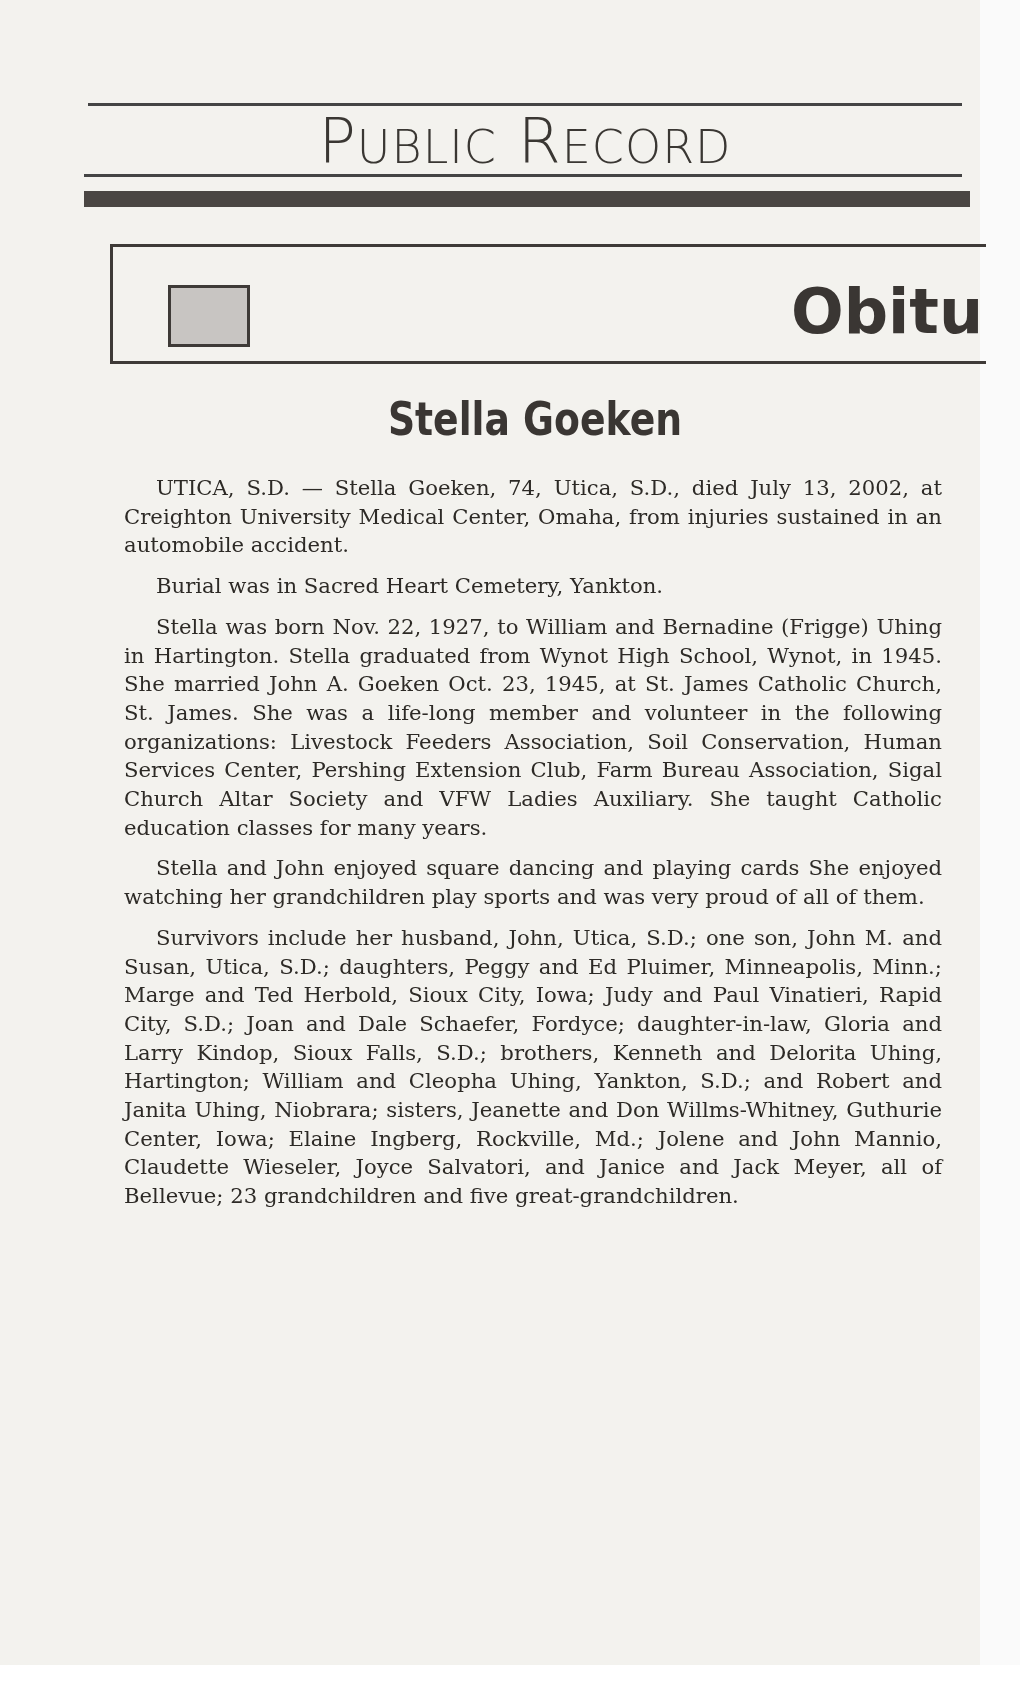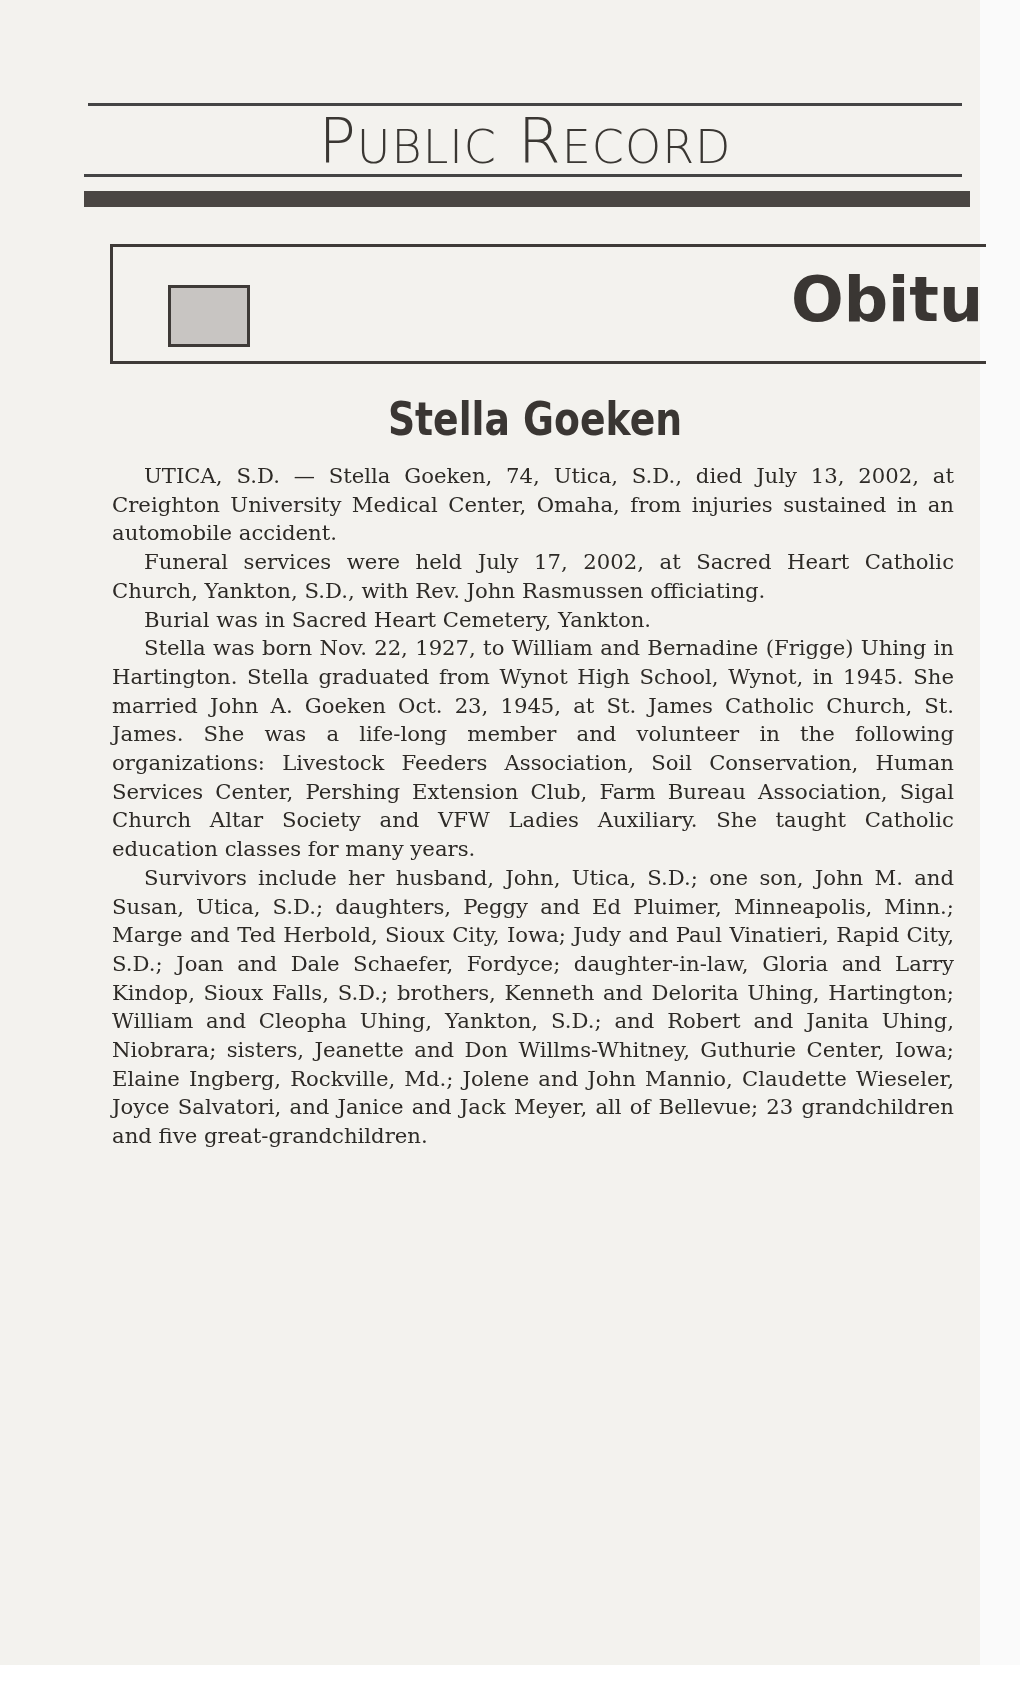--- a/index.html
+++ b/index.html
@@ -6,24 +6,24 @@
   body { width:1020px; height:1690px; background:#f3f2ee; position:relative; overflow:hidden; font-family:"DejaVu Serif", serif; color:#2d2a26; }
   .right-edge { position:absolute; left:980px; top:0; width:40px; height:1690px; background:#fafafa; }
   .bottom-edge { position:absolute; left:0; top:1665px; width:1020px; height:25px; background:#fff; }
   .rule-top { position:absolute; left:88px; top:103px; width:874px; height:3px; background:#444; }
   .masthead { position:absolute; left:88px; top:104px; width:874px; height:86px; text-align:center; font-family:"DejaVu Sans", sans-serif; font-size:62px; line-height:76px; color:#3a3733; font-weight:300; letter-spacing:1px; }
   .masthead .sc { font-size:46px; }
   .rule-mid { position:absolute; left:84px; top:174px; width:878px; height:3px; background:#444; }
   .rule-thick { position:absolute; left:84px; top:191px; width:886px; height:16px; background:#4a4643; }
   .banner { position:absolute; left:110px; top:244px; width:876px; height:120px; border:3px solid #3e3a37; border-right:none; box-sizing:border-box; }
   .banner-sq { position:absolute; left:55px; top:38px; width:76px; height:56px; background:#c8c5c2; border:3px solid #3e3a37; }
-  .banner-title { position:absolute; left:678px; top:16px; font-family:"DejaVu Sans", sans-serif; font-weight:bold; font-size:62px; color:#3a3633; white-space:nowrap; overflow:hidden; width:200px; }
+  .banner-title { position:absolute; left:678px; top:28px; font-family:"DejaVu Sans", sans-serif; font-weight:bold; font-size:62px; color:#3a3633; white-space:nowrap; overflow:hidden; width:200px; }
   .headline { position:absolute; left:110px; top:392px; width:850px; text-align:center; font-family:"DejaVu Sans", sans-serif; font-weight:bold; font-size:46px; color:#3a3633; transform:scaleX(0.82); }
   .body { position:absolute; left:112px; top:462px; width:842px; font-size:21.2px; line-height:28.7px; text-align:justify; }
-  .body p { margin:0; text-indent:32px; }
+  .body p { margin:12px; text-indent:32px; }
 </style>
 </head>
 <body>
 
 <div class="right-edge"></div>
 <div class="bottom-edge"></div>
 
 <div class="rule-top"></div>
 <div class="masthead"><span>P</span><span class="sc">UBLIC</span> <span>R</span><span class="sc">ECORD</span></div>
 <div class="rule-mid"></div>
@@ -31,17 +31,17 @@
 
 <div class="banner">
   <div class="banner-sq"></div>
   <div class="banner-title">Obitu</div>
 </div>
 
 <div class="headline">Stella Goeken</div>
 
 <div class="body">
   <p>UTICA, S.D. — Stella Goeken, 74, Utica, S.D., died July 13, 2002, at Creighton University Medical Center, Omaha, from injuries sustained in an automobile accident.</p>
-  <p>Funeral services were held July 17, 2002, at Sacred Heart Catholic Church, Yankton, S.D., with Rev. John Rasmussen officiating.</p>
   <p>Burial was in Sacred Heart Cemetery, Yankton.</p>
   <p>Stella was born Nov. 22, 1927, to William and Bernadine (Frigge) Uhing in Hartington. Stella graduated from Wynot High School, Wynot, in 1945. She married John A. Goeken Oct. 23, 1945, at St. James Catholic Church, St. James. She was a life-long member and volunteer in the following organizations: Livestock Feeders Association, Soil Conservation, Human Services Center, Pershing Extension Club, Farm Bureau Association, Sigal Church Altar Society and VFW Ladies Auxiliary. She taught Catholic education classes for many years.</p>
+  <p>Stella and John enjoyed square dancing and playing cards She enjoyed watching her grandchildren play sports and was very proud of all of them.</p>
   <p>Survivors include her husband, John, Utica, S.D.; one son, John M. and Susan, Utica, S.D.; daughters, Peggy and Ed Pluimer, Minneapolis, Minn.; Marge and Ted Herbold, Sioux City, Iowa; Judy and Paul Vinatieri, Rapid City, S.D.; Joan and Dale Schaefer, Fordyce; daughter-in-law, Gloria and Larry Kindop, Sioux Falls, S.D.; brothers, Kenneth and Delorita Uhing, Hartington; William and Cleopha Uhing, Yankton, S.D.; and Robert and Janita Uhing, Niobrara; sisters, Jeanette and Don Willms-Whitney, Guthurie Center, Iowa; Elaine Ingberg, Rockville, Md.; Jolene and John Mannio, Claudette Wieseler, Joyce Salvatori, and Janice and Jack Meyer, all of Bellevue; 23 grandchildren and five great-grandchildren.</p>
 </div>
 
 </body></html>

